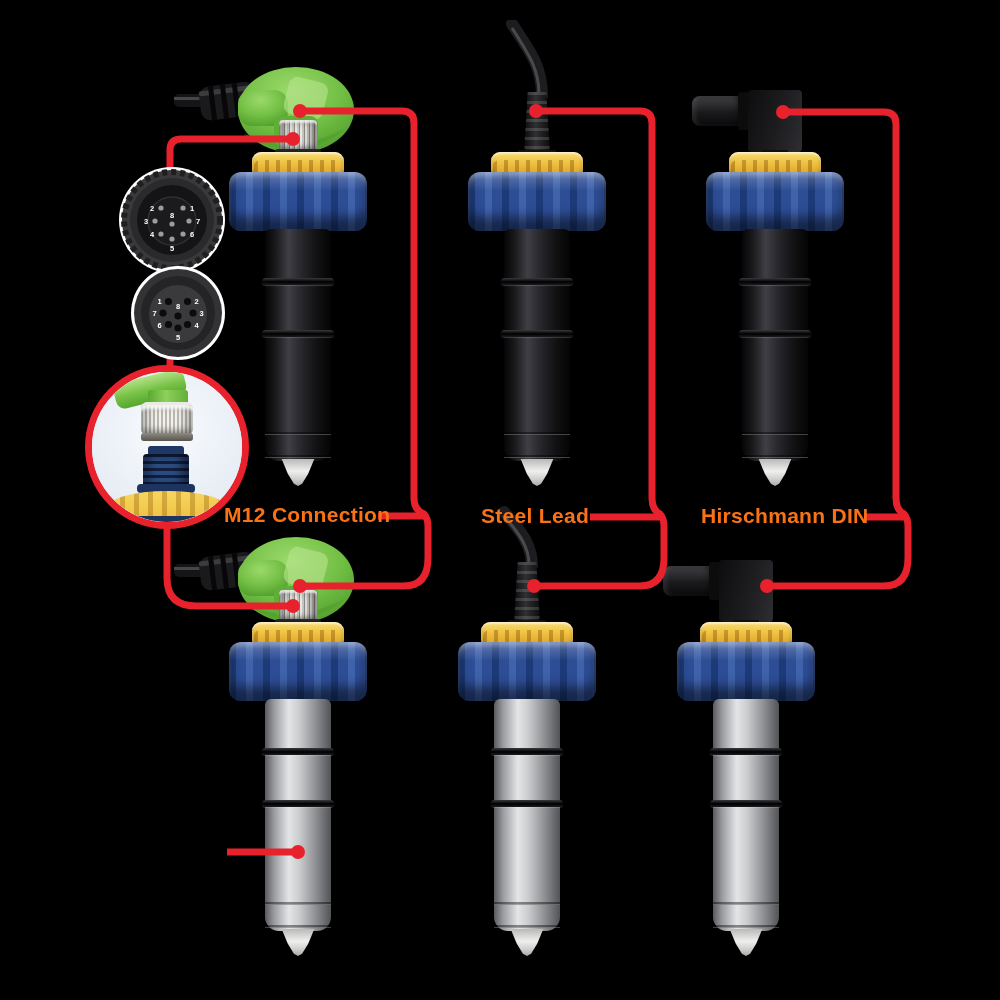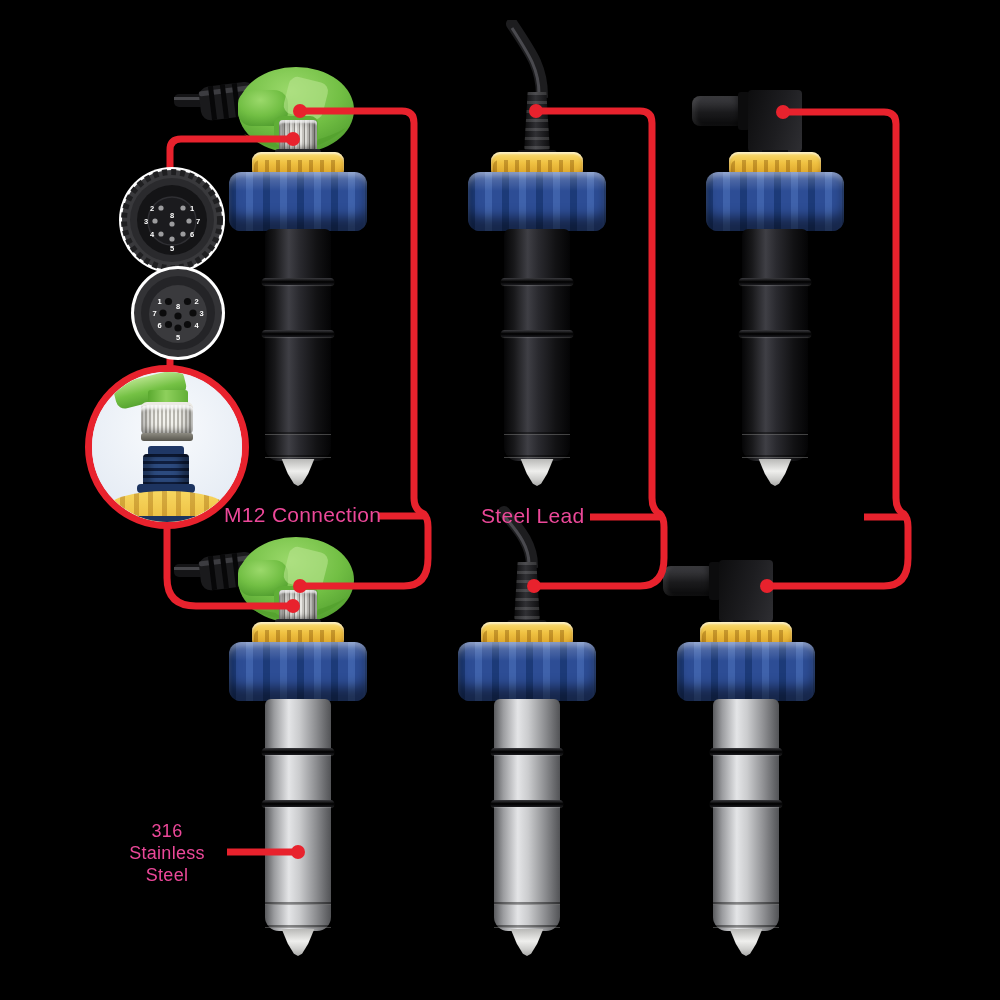--- a/index.html
+++ b/index.html
@@ -82,21 +82,21 @@
        background:repeating-linear-gradient(180deg,#101f40 0 3px,#2c4a7e 3px 7px);
        box-shadow:inset -8px 0 8px rgba(0,0,0,.45), inset 8px 0 6px rgba(0,0,0,.3);}
   .zc-flange{position:absolute;left:45px;top:112px;width:58px;height:9px;border-radius:4px;background:#1d3460;}
   .zc-yellow{position:absolute;left:14px;top:119px;width:122px;height:42px;
        border-radius:50% 50% 10px 10px / 42% 42% 10px 10px;
        background:repeating-linear-gradient(90deg, rgba(140,80,0,.32) 0 5px, rgba(0,0,0,0) 5px 14px),
                   linear-gradient(180deg,#f7d75f,#eab637);background-color:#eab637;}
   .zc-navybase{position:absolute;left:44px;top:144px;width:62px;height:16px;border-radius:4px;background:#1d3460;}
 
   
-  .dlabel{position:absolute;color:#ec4899;font-weight:400;font-size:21px;letter-spacing:.3px;
+  .dlabel{position:absolute;color:#f97316;font-weight:700;font-size:21px;letter-spacing:.3px;
        white-space:nowrap;}
   .dlabel.small{font-size:18px;line-height:22px;white-space:pre-line;text-align:center;width:140px;}
 </style>
 </head>
 <body>
 
 <div id="canvas">
 
   <div class="layer">
 
@@ -346,18 +346,16 @@
         <div class="zc-flange"></div>
         <div class="zc-yellow"></div>
         <div class="zc-navybase"></div>
       </div>
     </div>
   </div>
 
   <div class="layer">
     <div class="dlabel" style="left:224px;top:503px">M12 Connection</div>
     <div class="dlabel" style="left:481px;top:504px">Steel Lead</div>
-    <div class="dlabel small" style="left:97px;top:820px">316
-Stainless
-Steel</div>
+    <div class="dlabel" style="left:701px;top:504px">Hirschmann DIN</div>
   </div>
 
 </div>
 
 </body></html>

